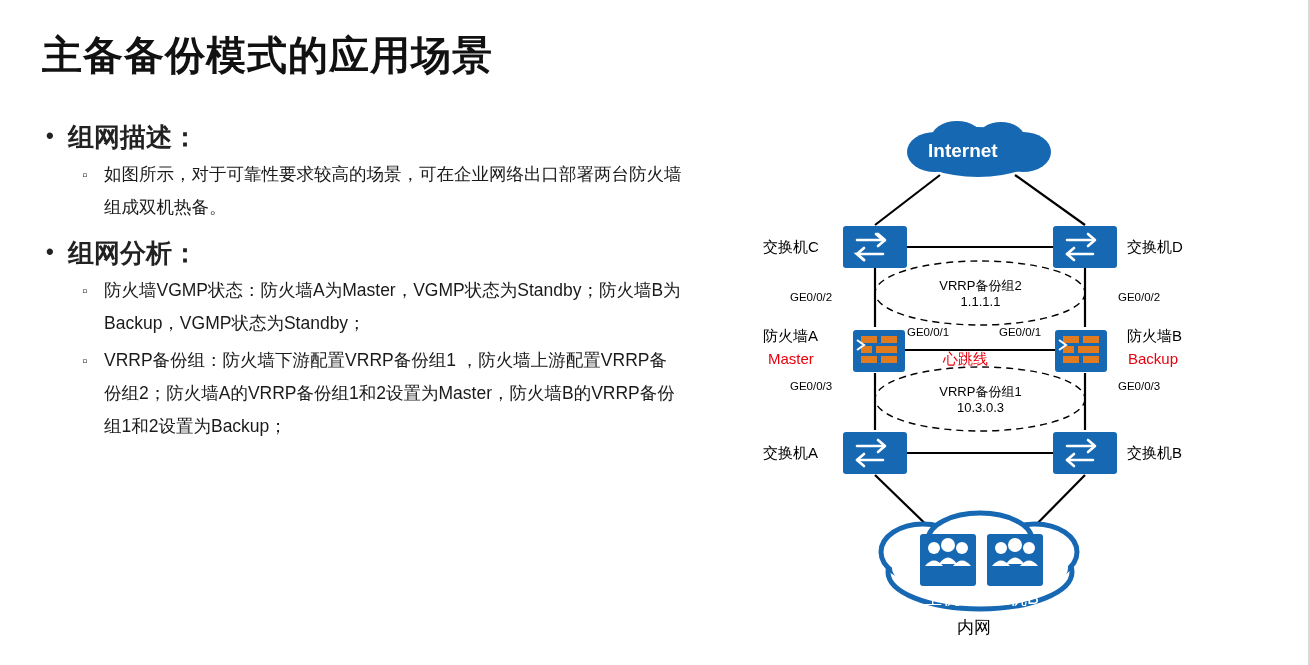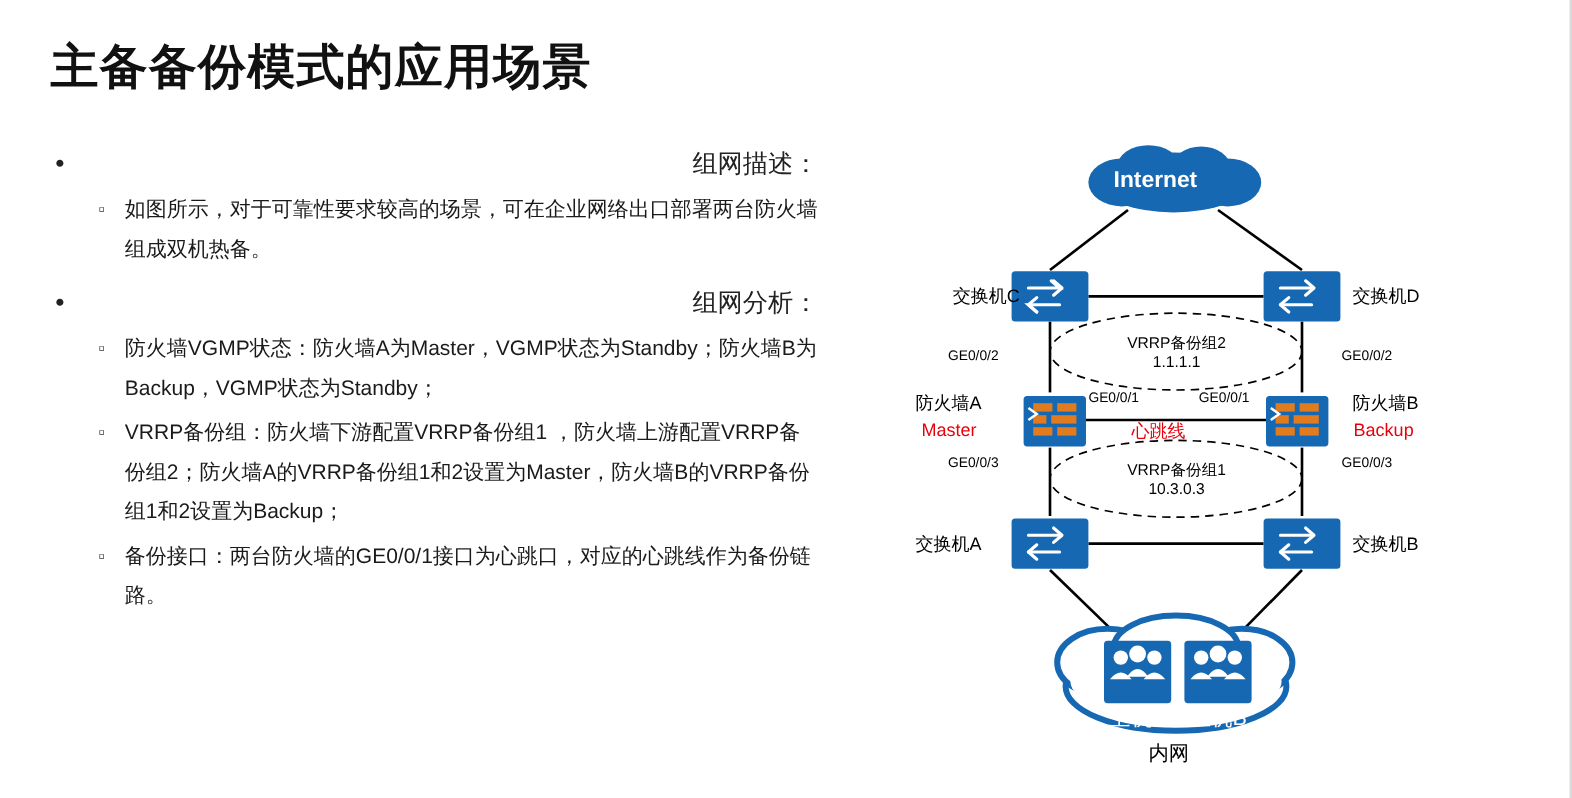--- a/index.html
+++ b/index.html
@@ -41,27 +41,26 @@
   }
   .bullets {
     position: absolute;
     left: 42px;
     top: 108px;
     width: 640px;
   }
   .b1 {
     position: relative;
     padding-left: 26px;
-    font-size: 21px;
-    font-weight: normal;
+    font-size: 26px;
+    font-weight: bold;
     color: #222222;
     margin-top: 14px;
     margin-bottom: 6px;
     line-height: 30px;
-    text-align: right;
   }
   .b1::before {
     content: "•";
     position: absolute;
     left: 4px;
     top: -1px;
     font-size: 22px;
     color: #222222;
   }
   .b2 {
@@ -155,21 +154,20 @@
 
   <div class="left-col">
     <div class="slide-title">主备备份模式的应用场景</div>
 
     <div class="bullets">
       <div class="b1">组网描述：</div>
       <div class="b2">如图所示，对于可靠性要求较高的场景，可在企业网络出口部署两台防火墙组成双机热备。</div>
       <div class="b1">组网分析：</div>
       <div class="b2">防火墙VGMP状态：防火墙A为Master，VGMP状态为Standby；防火墙B为Backup，VGMP状态为Standby；</div>
       <div class="b2">VRRP备份组：防火墙下游配置VRRP备份组1 ，防火墙上游配置VRRP备份组2；防火墙A的VRRP备份组1和2设置为Master，防火墙B的VRRP备份组1和2设置为Backup；</div>
-      <div class="b2">备份接口：两台防火墙的GE0/0/1接口为心跳口，对应的心跳线作为备份链路。</div>
     </div>
   </div>
 
   <div class="diagram">
 
     <svg width="575" height="665" viewBox="0 0 575 665">
 
       <g stroke="#000000" stroke-width="2.2" fill="none">
         <line x1="205" y1="175" x2="140" y2="225"></line>
         <line x1="280" y1="175" x2="350" y2="225"></line>
@@ -283,21 +281,21 @@
         <circle cx="280" cy="545" r="7" fill="#ffffff"></circle>
         <circle cx="294" cy="548" r="6" fill="#ffffff"></circle>
         <path d="M257 566 q9 -11 18 0 z" fill="#ffffff"></path>
         <path d="M271 564 q9 -13 18 0 z" fill="#ffffff"></path>
         <path d="M285 566 q9 -11 18 0 z" fill="#ffffff"></path>
       </g>
     </svg>
 
     <div class="lbl-internet" style="left:193px; top:140px;">Internet</div>
 
-    <div class="lbl" style="left:28px; top:238px;margin-left:31px;">交换机C</div>
+    <div class="lbl" style="left:28px; top:238px;">交换机C</div>
     <div class="lbl" style="left:392px; top:238px;">交换机D</div>
     <div class="lbl" style="left:28px; top:444px;">交换机A</div>
     <div class="lbl" style="left:392px; top:444px;">交换机B</div>
 
     <div class="lbl" style="left:28px; top:327px;">防火墙A</div>
     <div class="lbl-red" style="left:33px; top:350px;">Master</div>
     <div class="lbl" style="left:392px; top:327px;">防火墙B</div>
     <div class="lbl-red" style="left:393px; top:350px;">Backup</div>
 
     <div class="lbl-red" style="left:208px; top:350px;">心跳线</div>

